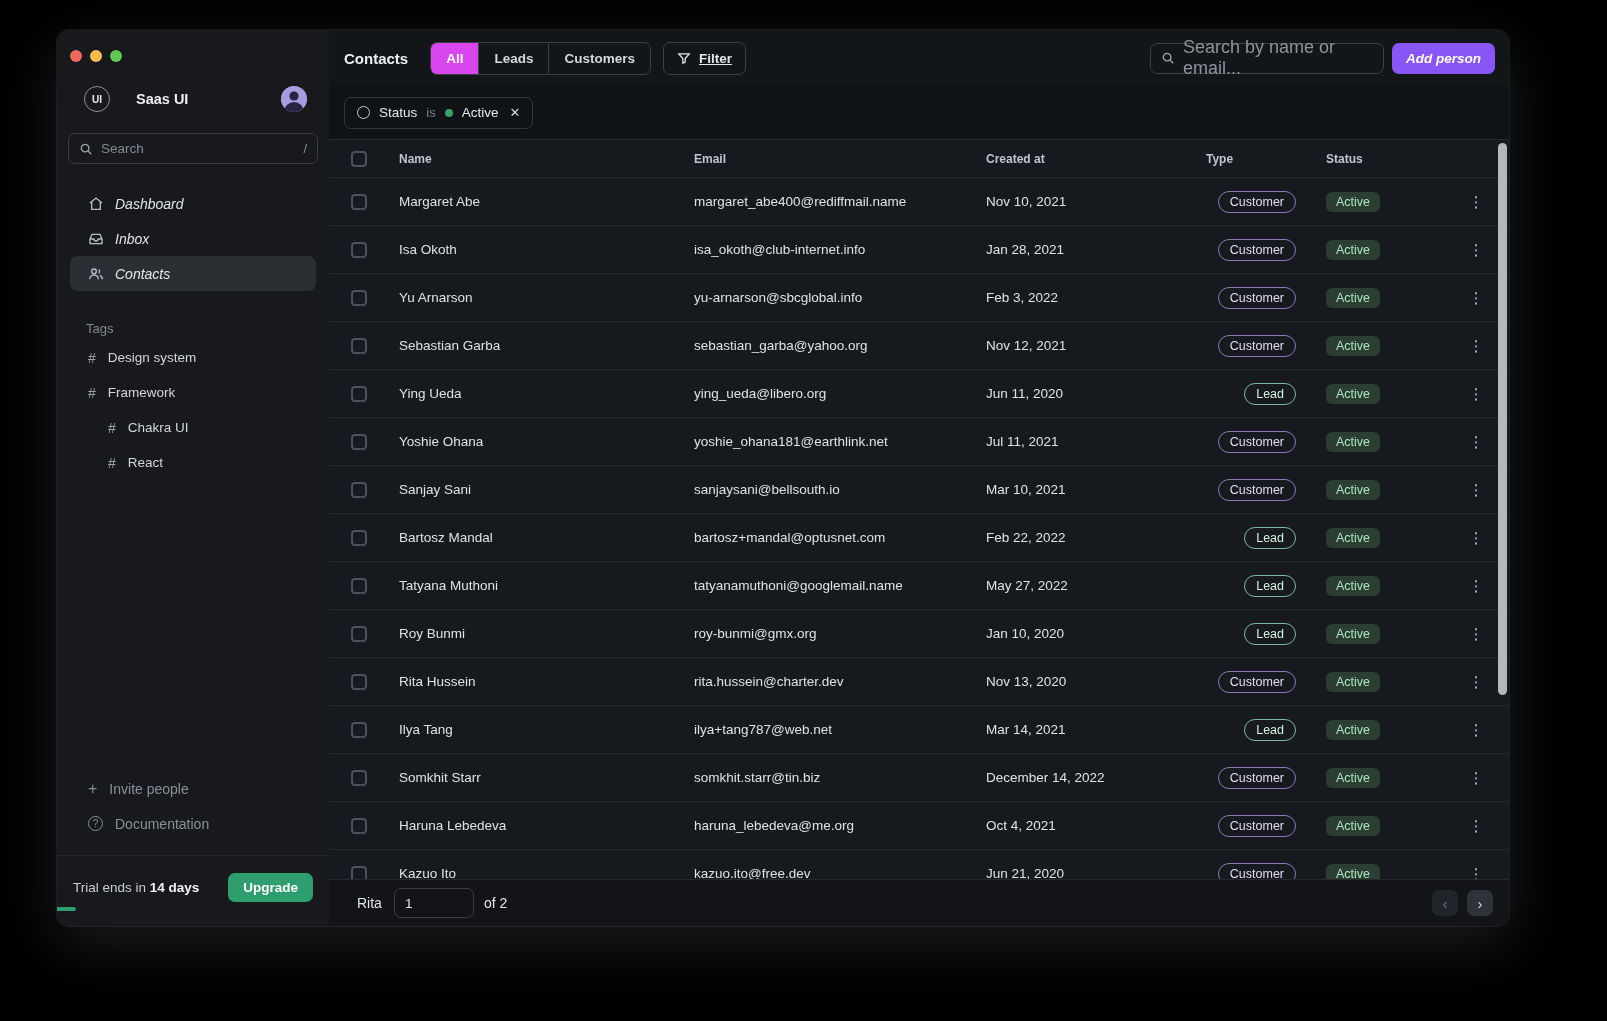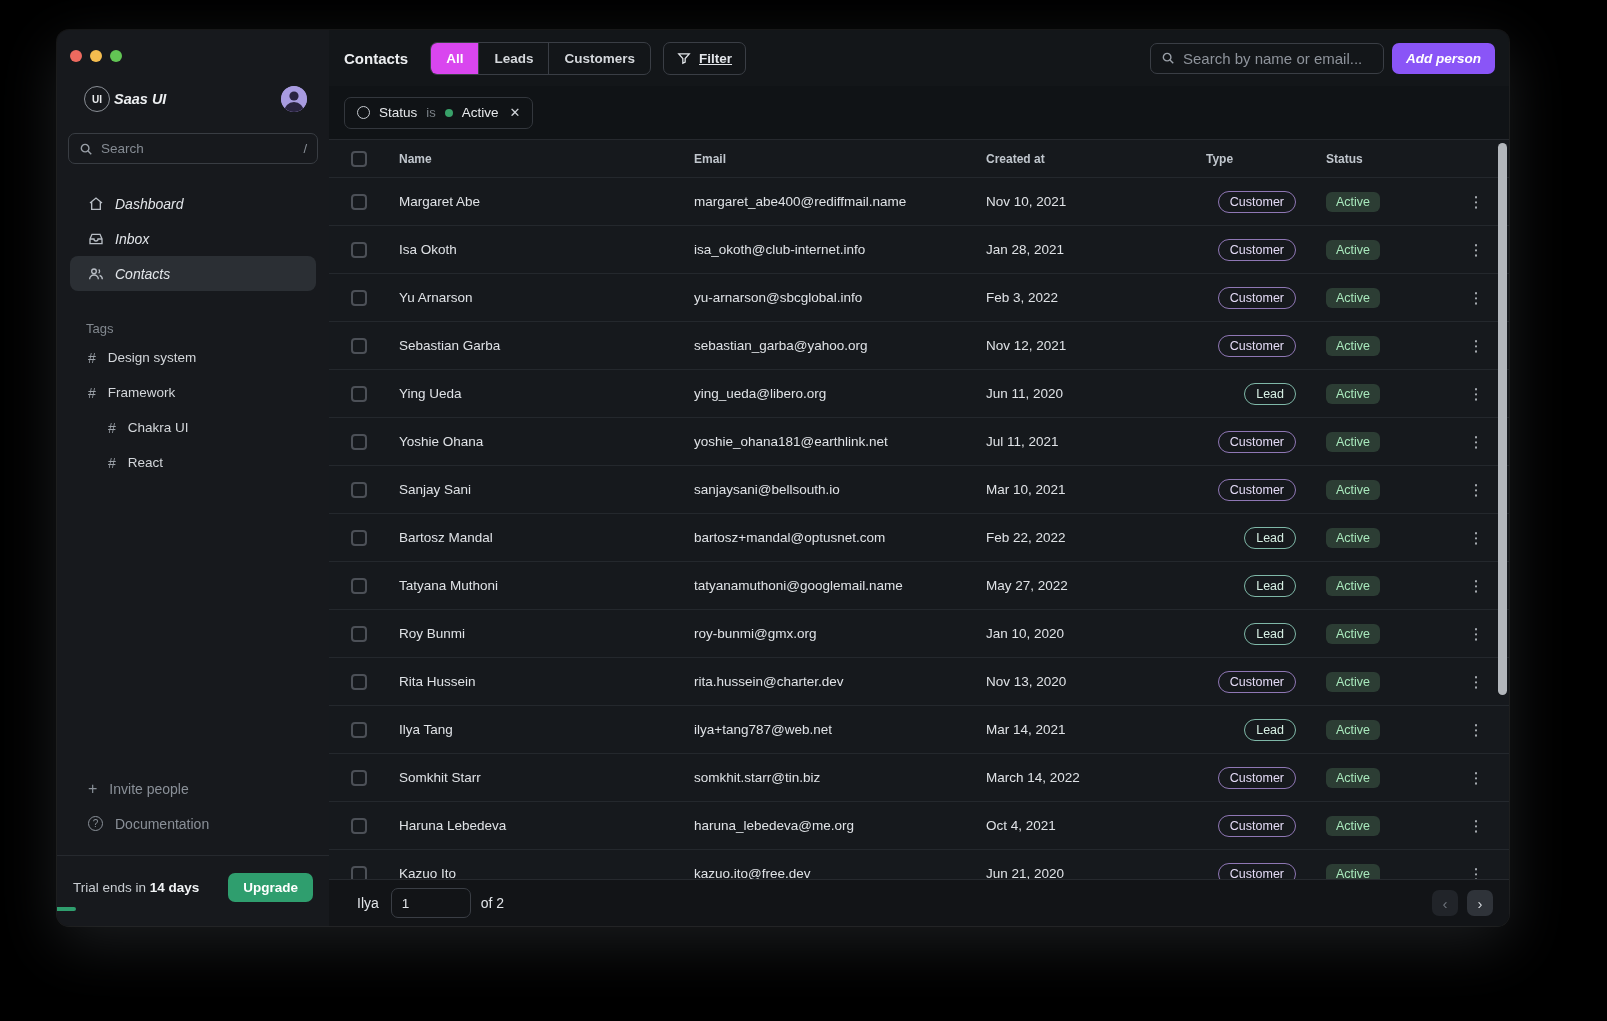--- a/index.html
+++ b/index.html
@@ -13,21 +13,21 @@
 
   
   .sidebar { position:relative; width:272px; flex:0 0 272px; background:#17191d; display:flex; flex-direction:column; }
   .traffic { display:flex; gap:8px; padding:20px 0 0 13px; }
   .traffic span { width:12px; height:12px; border-radius:50%; display:block; }
   .t-red{background:#ee6a5f;} .t-yellow{background:#f5bd4f;} .t-green{background:#62c554;}
 
   .logo-row { display:flex; align-items:center; margin:24px 22px 0 27px; }
   .logo-badge { width:26px; height:26px; border:1.5px solid #8a8f96; border-radius:50%; color:#e8eaec;
     font-size:10px; font-weight:bold; display:flex; align-items:center; justify-content:center; }
-  .logo-title { margin-left:4px; font-size:14.5px; font-weight:bold; color:#eceef0; flex:1;font-style:italic; }
+  .logo-title { margin-left:26px; font-size:14.5px; font-weight:bold; color:#eceef0; flex:1; }
   .avatar { width:26px; height:26px; border-radius:50%; background:#a89be0; overflow:hidden; position:relative; }
   .avatar svg { position:absolute; left:0; top:0; }
 
   .side-search { margin:21px 11px 0 11px; height:31px; border:1px solid #393d43; border-radius:7px;
     display:flex; align-items:center; padding:0 10px; color:#858b93; gap:8px; }
   .side-search .ph { font-size:13.5px; flex:1; }
   .side-search .slash { font-size:13px; color:#8a9098; }
 
   .nav { margin-top:22px; }
   .nav-item { display:flex; align-items:center; gap:11px; height:35px; margin:0 13px; padding:0 18px;
@@ -65,21 +65,21 @@
   .segment { background:transparent; border:none; color:#d5d8dc; font-weight:bold; font-size:13.5px;
     padding:0 15px; cursor:pointer; font-family:inherit; border-left:1px solid #3a3e45; }
   .segment:first-child { border-left:none; }
   .segment.active { background:#d946ef; color:#fff; }
   .filter-btn { margin-left:12px; height:33px; border:1px solid #3a3e45; border-radius:7px; background:transparent;
     color:#e2e5e9; font-weight:bold; font-size:13.5px; display:flex; align-items:center; gap:8px;
     padding:0 13px; cursor:pointer; font-family:inherit;text-decoration:underline; }
   .toolbar-right { margin-left:auto; display:flex; align-items:center; gap:8px; }
   .main-search { width:234px; height:31px; border:1px solid #3a3e45; border-radius:7px;
     display:flex; align-items:center; gap:8px; padding:0 10px; color:#8e939b; }
-  .main-search .ph { font-size:15px; }
+  .main-search .ph { font-size:18px; }
   .add-btn { background:#8a55f7; color:#fff; border:none; font-weight:bold; font-size:13.5px;
     height:31px; padding:0 14px; border-radius:7px; cursor:pointer; font-family:inherit;font-style:italic; }
 
   .filter-band { height:54px; flex:0 0 54px; background:#101316; display:flex; align-items:center;
     padding:0 15px; border-bottom:1px solid #26292e; }
   .filter-chip { display:flex; align-items:center; gap:9px; height:32px; padding:0 12px;
     border:1px solid #33373d; border-radius:7px; cursor:pointer; }
   .chip-circle { width:13px; height:13px; border:1.5px solid #c7cbd1; border-radius:50%; }
   .chip-field { font-size:13.5px; color:#e6e8eb; }
   .chip-op { font-size:13px; color:#7a8087; }
@@ -393,21 +393,21 @@
     <div class="cell">Mar 14, 2021</div>
     <div class="cell cell-type"><span class="badge badge-lead">Lead</span></div>
     <div class="cell"><span class="badge badge-active">Active</span></div>
     <button class="kebab">⋮</button>
   </div>
 
   <div class="t-row">
     <div class="checkbox"></div>
     <div class="cell">Somkhit Starr</div>
     <div class="cell">somkhit.starr@tin.biz</div>
-    <div class="cell">March 14, 2022</div>
+    <div class="cell">December 14, 2022</div>
     <div class="cell cell-type"><span class="badge badge-customer">Customer</span></div>
     <div class="cell"><span class="badge badge-active">Active</span></div>
     <button class="kebab">⋮</button>
   </div>
 
   <div class="t-row">
     <div class="checkbox"></div>
     <div class="cell">Haruna Lebedeva</div>
     <div class="cell">haruna_lebedeva@me.org</div>
     <div class="cell">Oct 4, 2021</div>
@@ -423,21 +423,21 @@
     <div class="cell">Jun 21, 2020</div>
     <div class="cell cell-type"><span class="badge badge-customer">Customer</span></div>
     <div class="cell"><span class="badge badge-active">Active</span></div>
     <button class="kebab">⋮</button>
   </div>
 </div>
       <div class="scrollbar-thumb"></div>
     </div>
 
     <div class="pagination">
-      <span class="page-label">Ilya</span>
+      <span class="page-label">Rita</span>
       <input class="page-input" value="1" style="">
       <span class="page-of">of 2</span>
       <div class="pager-btns">
         <button class="pager-btn pager-prev">
           <span>‹</span>
         </button>
         <button class="pager-btn pager-next">
           <span>›</span>
         </button>
       </div>

